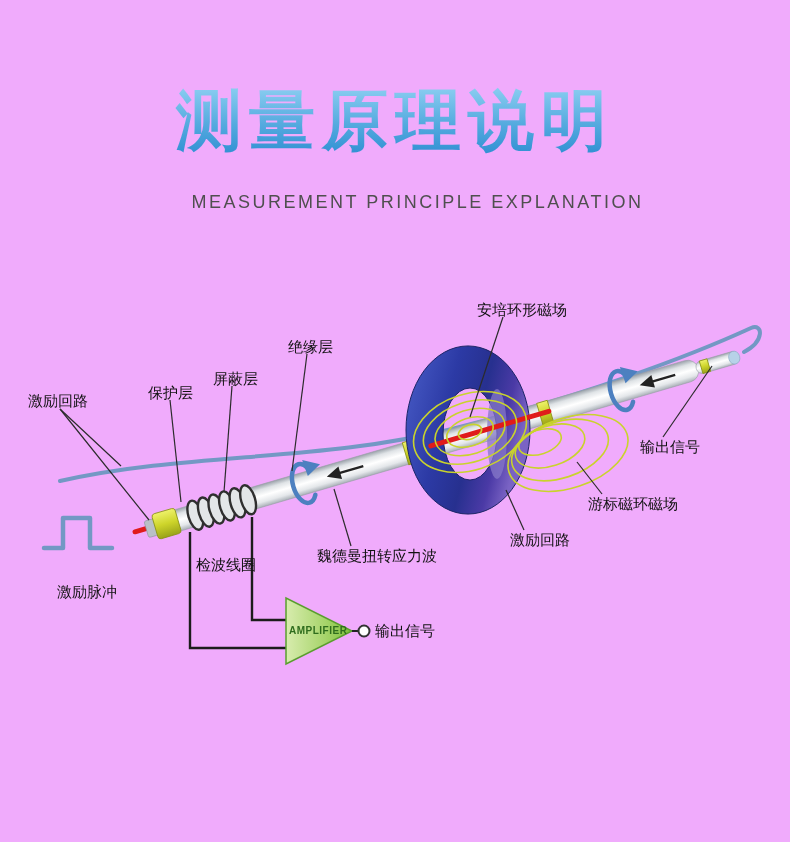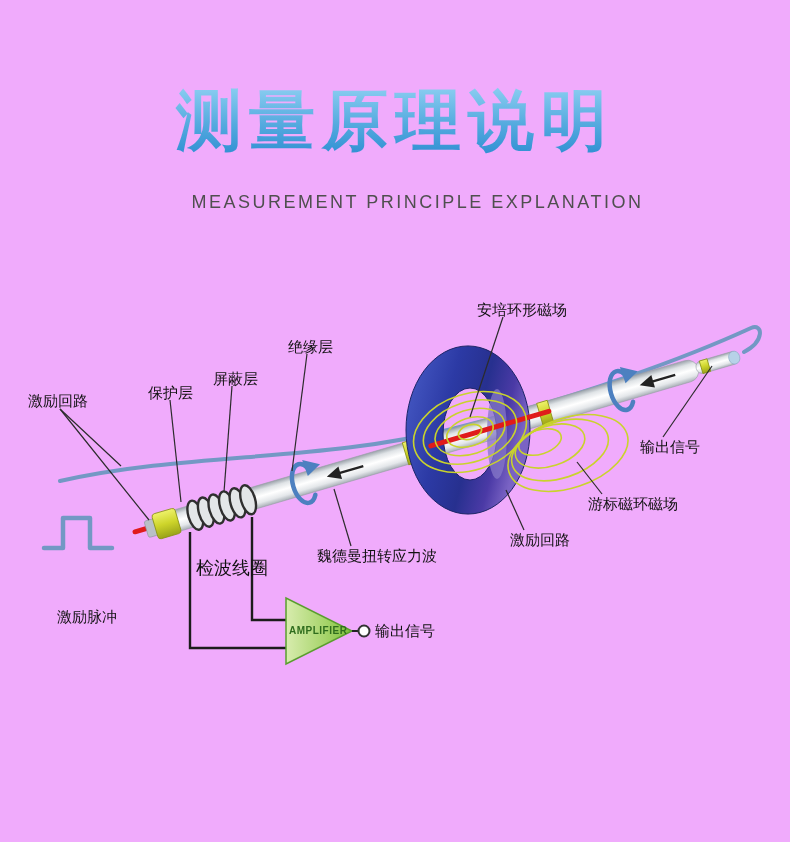--- a/index.html
+++ b/index.html
@@ -170,19 +170,19 @@
 
   <div class="dlabel" style="left:28px;  top:392px;">激励回路</div>
   <div class="dlabel" style="left:148px; top:384px;">保护层</div>
   <div class="dlabel" style="left:213px; top:370px;">屏蔽层</div>
   <div class="dlabel" style="left:288px; top:338px;">绝缘层</div>
   <div class="dlabel" style="left:477px; top:301px;">安培环形磁场</div>
   <div class="dlabel" style="left:640px; top:438px;">输出信号</div>
   <div class="dlabel" style="left:588px; top:495px;">游标磁环磁场</div>
   <div class="dlabel" style="left:510px; top:531px;">激励回路</div>
   <div class="dlabel" style="left:317px; top:547px;">魏德曼扭转应力波</div>
-  <div class="dlabel" style="left:196px; top:556px; font-size:18px;">检波线圈</div>
-  <div class="dlabel" style="left:57px;  top:608px;">激励脉冲</div>
+  <div class="dlabel" style="left:196px; top:556px; font-size:15px;">检波线圈</div>
+  <div class="dlabel" style="left:57px;  top:583px;">激励脉冲</div>
   <div class="dlabel" style="left:375px; top:622px;">输出信号</div>
   <div class="amp-label">AMPLIFIER</div>
 
 
 </div>
 
 </body></html>

